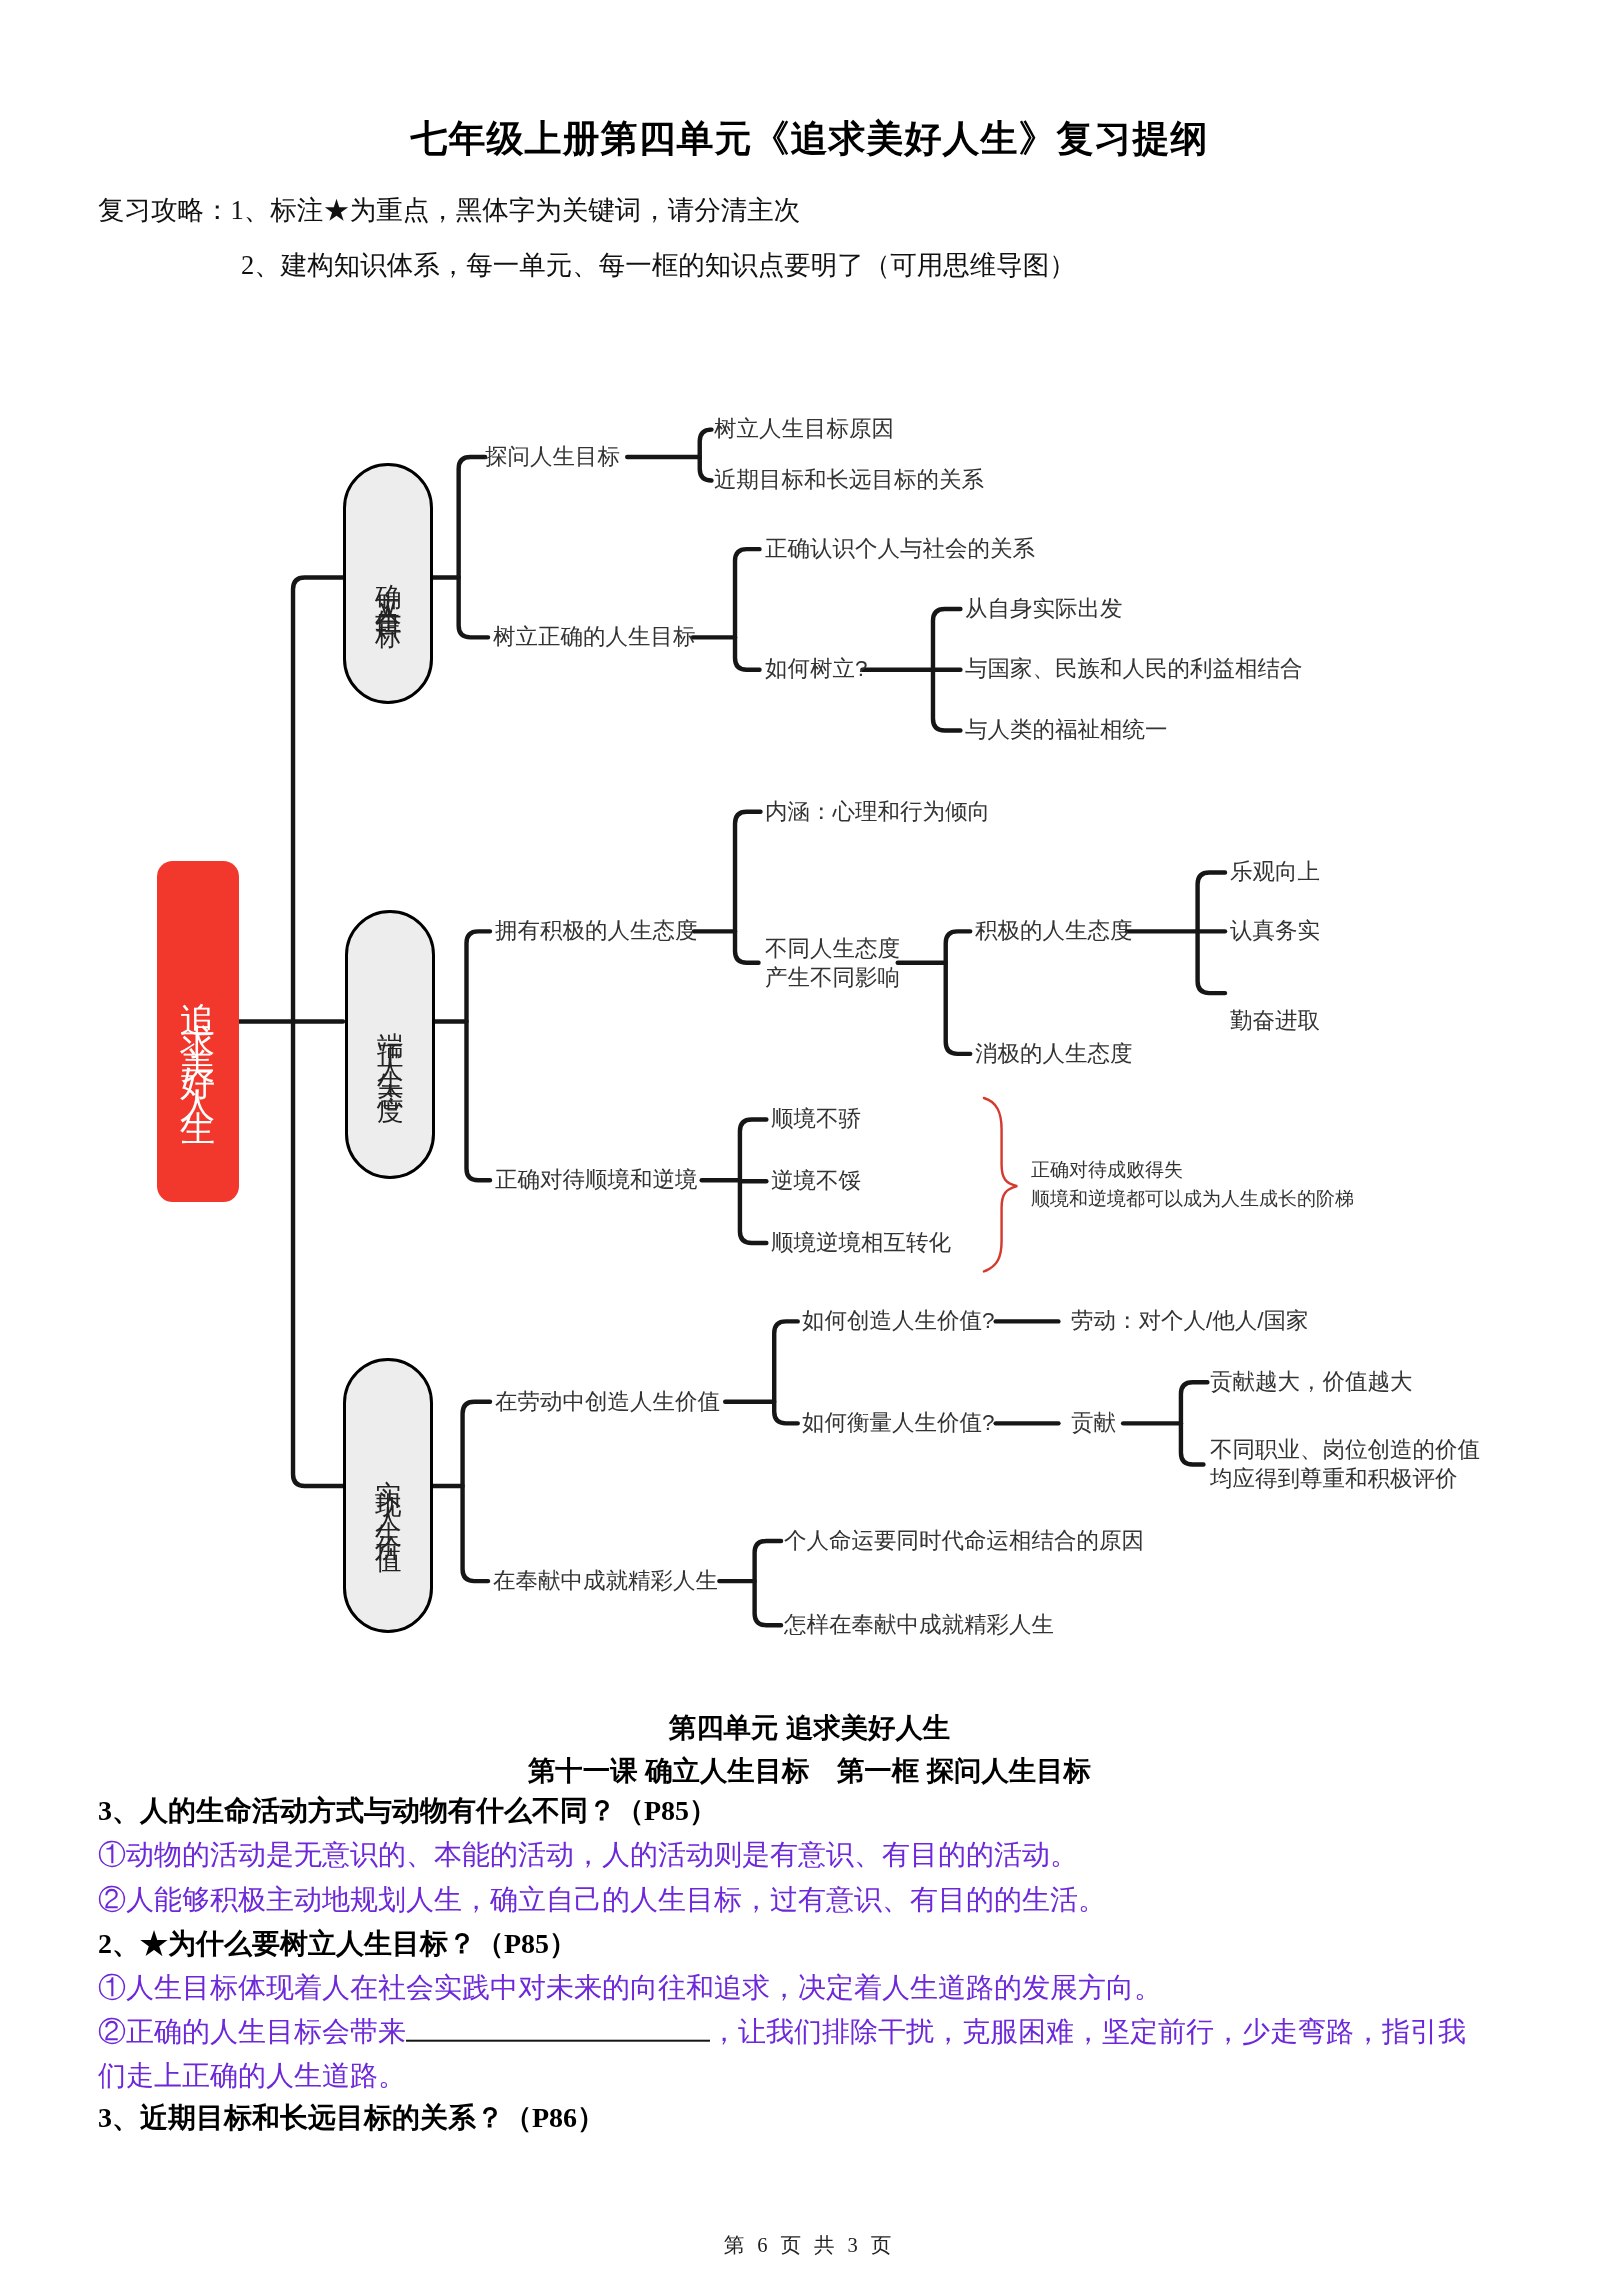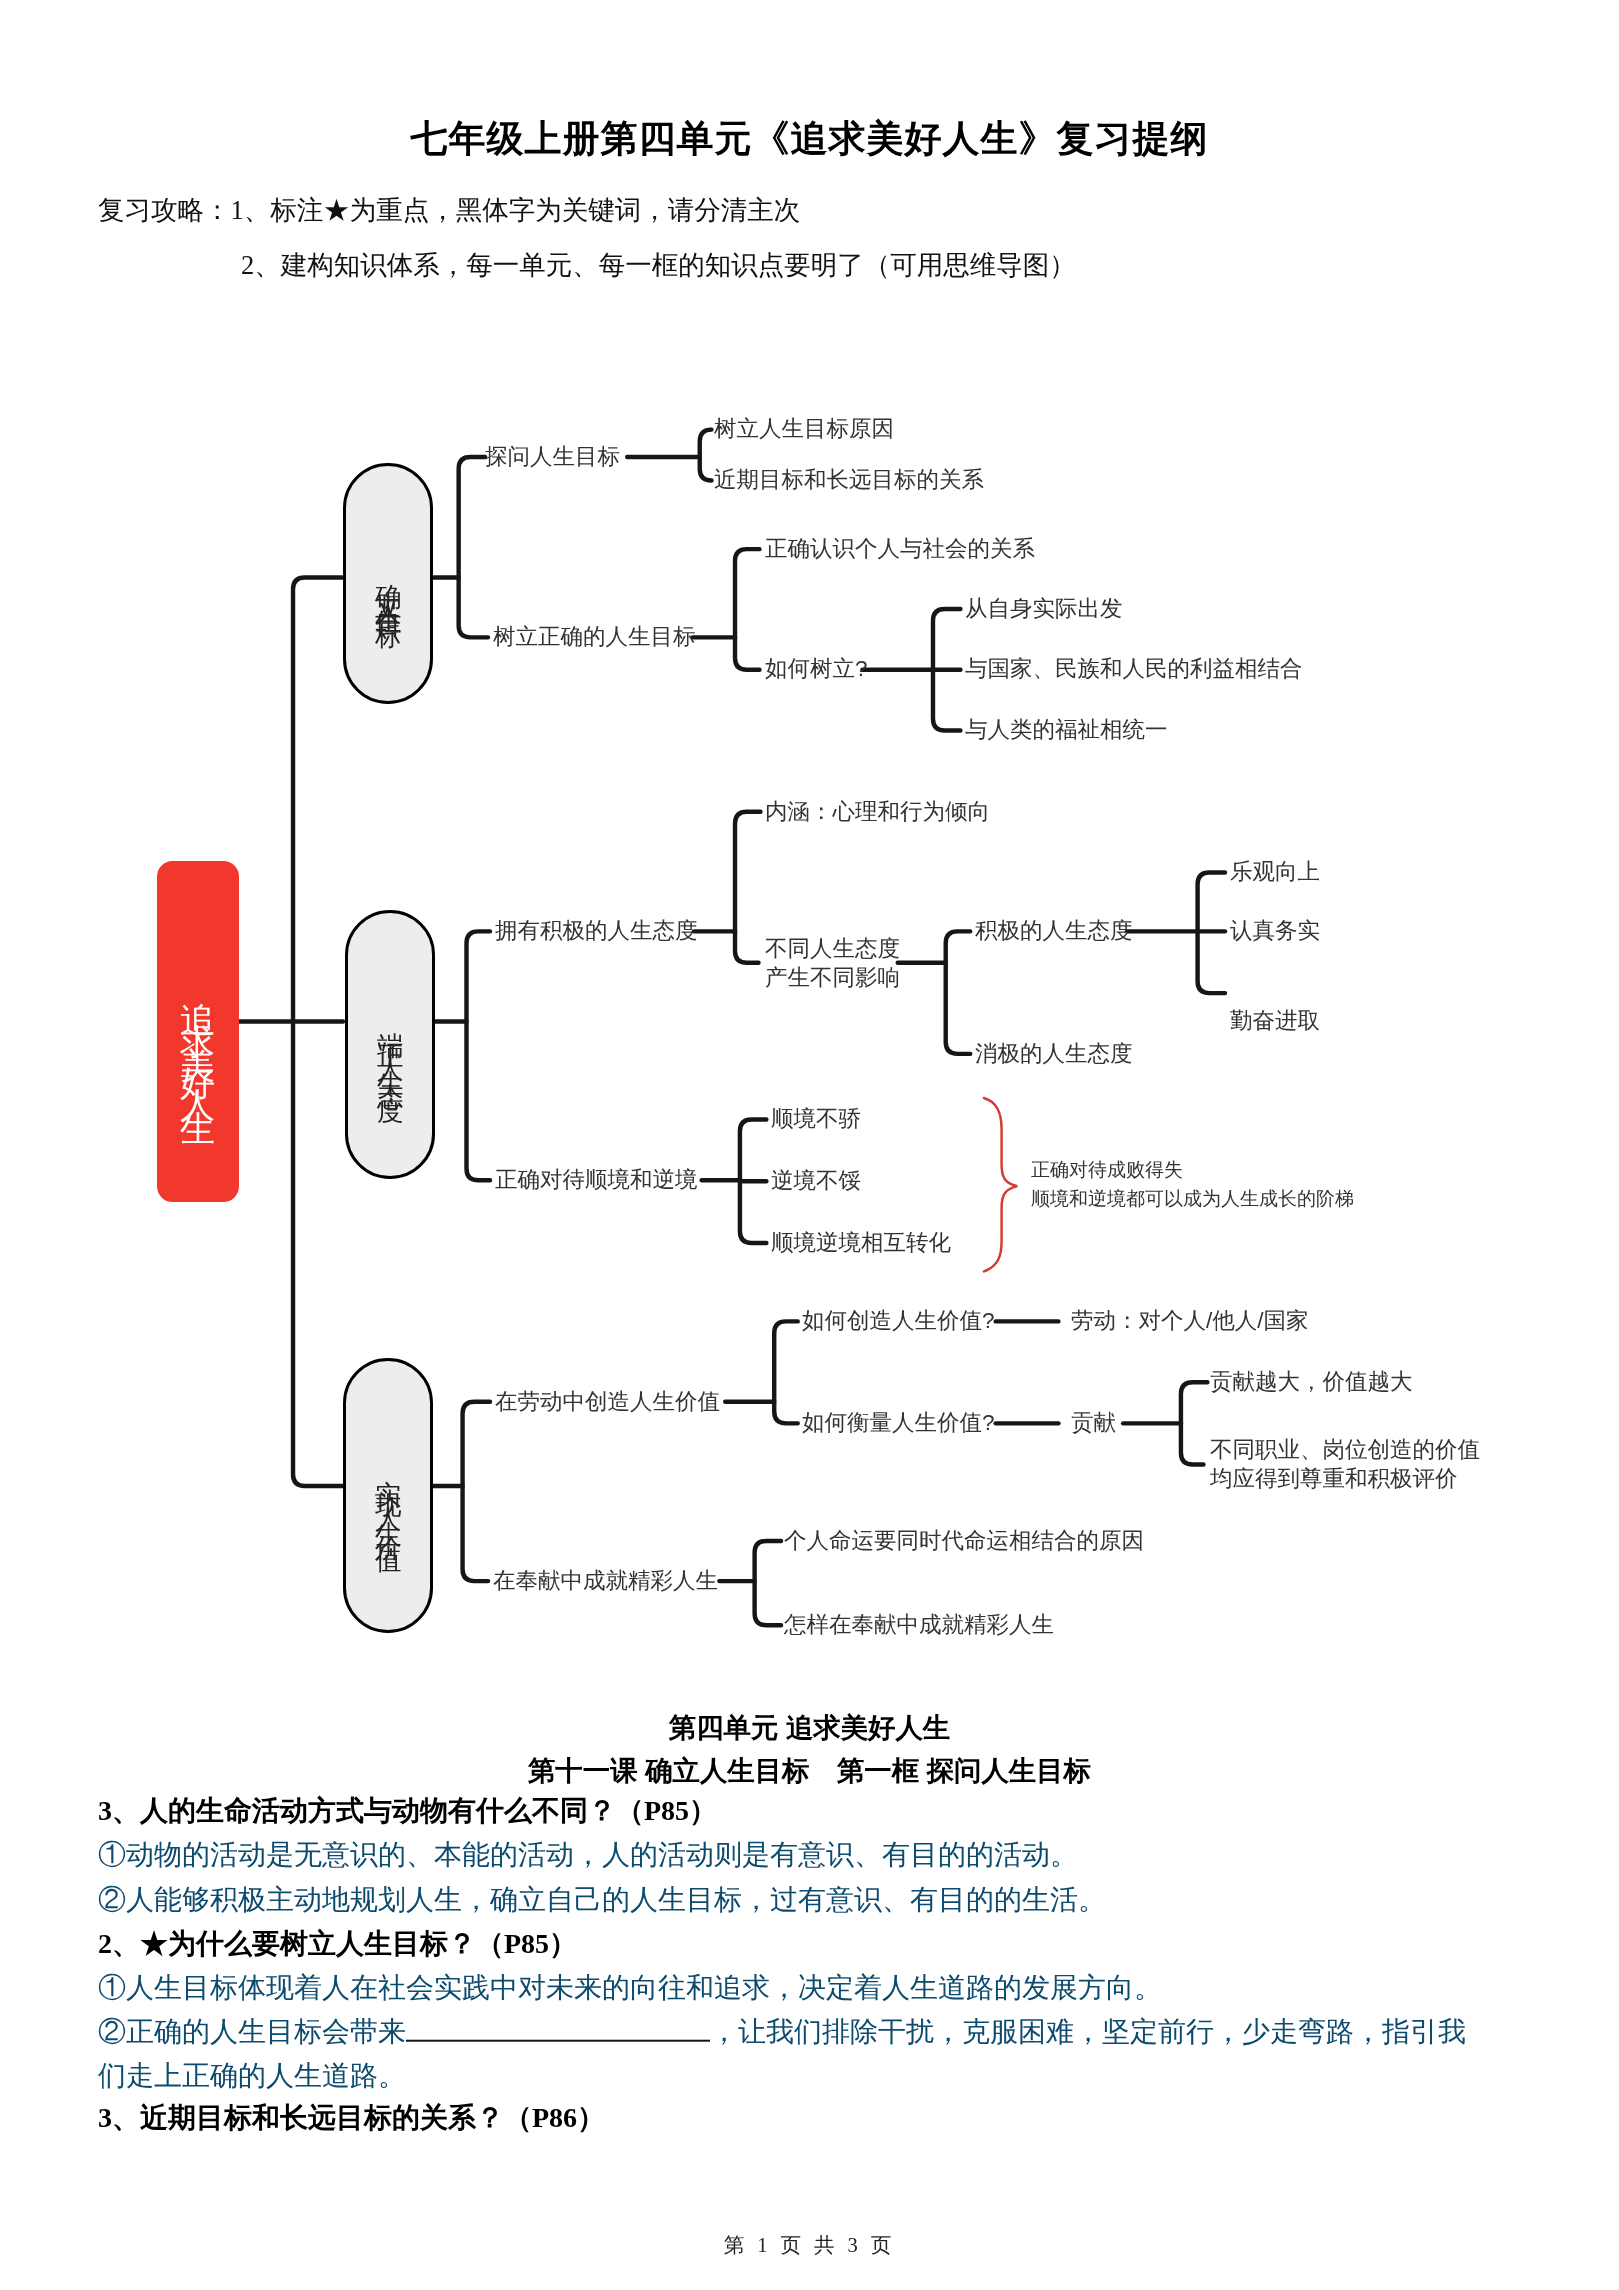--- a/index.html
+++ b/index.html
@@ -20,21 +20,21 @@
         writing-mode:vertical-rl;text-orientation:upright;font-size:35px;line-height:1;}
   .mm-label{position:absolute;transform:translateY(-50%);font-size:22.5px;color:#333;
         white-space:nowrap;line-height:1.3;}
   .mm-label.multi{white-space:pre-line;}
   .brace-note{position:absolute;transform:translateY(-50%);font-size:19px;color:#333;
         white-space:pre-line;line-height:1.55;}
   
   .sec-title{position:absolute;left:0;right:0;transform:translateY(-50%);text-align:center;
         font-size:27.4px;font-weight:bold;color:#000;}
   .note-line{position:absolute;left:98px;transform:translateY(-50%);white-space:nowrap;
-        font-family:"Liberation Serif",serif;font-size:28px;color:#0c4a6e;}
+        font-family:"Liberation Serif",serif;font-size:28px;color:#6d28d9;}
   .note-line.head{font-weight:bold;color:#000;}
   .blank{display:inline-block;width:304px;height:0.95em;border-bottom:2.9px solid #151515;}
   .footer{position:absolute;left:0;right:0;transform:translateY(-50%);text-align:center;
         font-family:"Liberation Serif",serif;font-size:20.6px;letter-spacing:3.9px;color:#222;}
 </style>
 </head>
 <body>
 
 <div class="page">
 
@@ -137,15 +137,15 @@
   <div class="note-line" style="top:1855px;">①动物的活动是无意识的、本能的活动，人的活动则是有意识、有目的的活动。</div>
   <div class="note-line" style="top:1900px;">②人能够积极主动地规划人生，确立自己的人生目标，过有意识、有目的的生活。</div>
 
   <div class="note-line head" style="top:1944px;">2、★为什么要树立人生目标？（P85）</div>
   <div class="note-line" style="top:1988px;">①人生目标体现着人在社会实践中对未来的向往和追求，决定着人生道路的发展方向。</div>
   <div class="note-line" style="top:2032px;"><span>②正确的人生目标会带来</span><span class="blank"></span><span>，让我们排除干扰，克服困难，坚定前行，少走弯路，指引我</span></div>
   <div class="note-line" style="top:2076px;">们走上正确的人生道路。</div>
 
   <div class="note-line head" style="top:2118px;">3、近期目标和长远目标的关系？（P86）</div>
 
-  <div class="footer" style="top:2245px;">第 1 页 共 3 页</div>
+  <div class="footer" style="top:2245px;">第 6 页 共 3 页</div>
 </div>
 
 
 </body></html>

